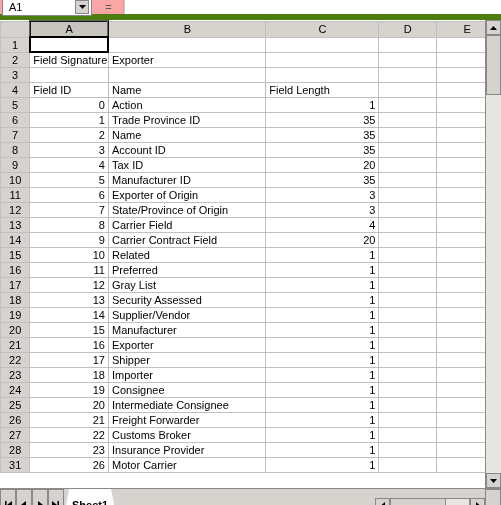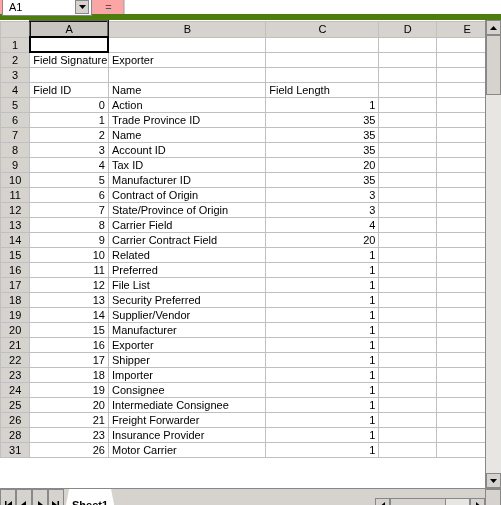--- a/index.html
+++ b/index.html
@@ -312,21 +312,21 @@
           <th class="rowhead">10</th>
           <td class="num">5</td>
           <td class="text">Manufacturer ID</td>
           <td class="num">35</td>
           <td class="text"></td>
           <td class="text"></td>
         </tr>
         <tr>
           <th class="rowhead">11</th>
           <td class="num">6</td>
-          <td class="text">Contract of Origin</td>
+          <td class="text">Exporter of Origin</td>
           <td class="num">3</td>
           <td class="text"></td>
           <td class="text"></td>
         </tr>
         <tr>
           <th class="rowhead">12</th>
           <td class="num">7</td>
           <td class="text">State/Province of Origin</td>
           <td class="num">3</td>
           <td class="text"></td>
@@ -360,29 +360,29 @@
           <th class="rowhead">16</th>
           <td class="num">11</td>
           <td class="text">Preferred</td>
           <td class="num">1</td>
           <td class="text"></td>
           <td class="text"></td>
         </tr>
         <tr>
           <th class="rowhead">17</th>
           <td class="num">12</td>
-          <td class="text">File List</td>
+          <td class="text">Gray List</td>
           <td class="num">1</td>
           <td class="text"></td>
           <td class="text"></td>
         </tr>
         <tr>
           <th class="rowhead">18</th>
           <td class="num">13</td>
-          <td class="text">Security Preferred</td>
+          <td class="text">Security Assessed</td>
           <td class="num">1</td>
           <td class="text"></td>
           <td class="text"></td>
         </tr>
         <tr>
           <th class="rowhead">19</th>
           <td class="num">14</td>
           <td class="text">Supplier/Vendor</td>
           <td class="num">1</td>
           <td class="text"></td>
@@ -433,20 +433,28 @@
           <td class="num">20</td>
           <td class="text">Intermediate Consignee</td>
           <td class="num">1</td>
           <td class="text"></td>
           <td class="text"></td>
         </tr>
         <tr>
           <th class="rowhead">26</th>
           <td class="num">21</td>
           <td class="text">Freight Forwarder</td>
+          <td class="num">1</td>
+          <td class="text"></td>
+          <td class="text"></td>
+        </tr>
+        <tr>
+          <th class="rowhead">27</th>
+          <td class="num">22</td>
+          <td class="text">Customs Broker</td>
           <td class="num">1</td>
           <td class="text"></td>
           <td class="text"></td>
         </tr>
         <tr>
           <th class="rowhead">28</th>
           <td class="num">23</td>
           <td class="text">Insurance Provider</td>
           <td class="num">1</td>
           <td class="text"></td>

